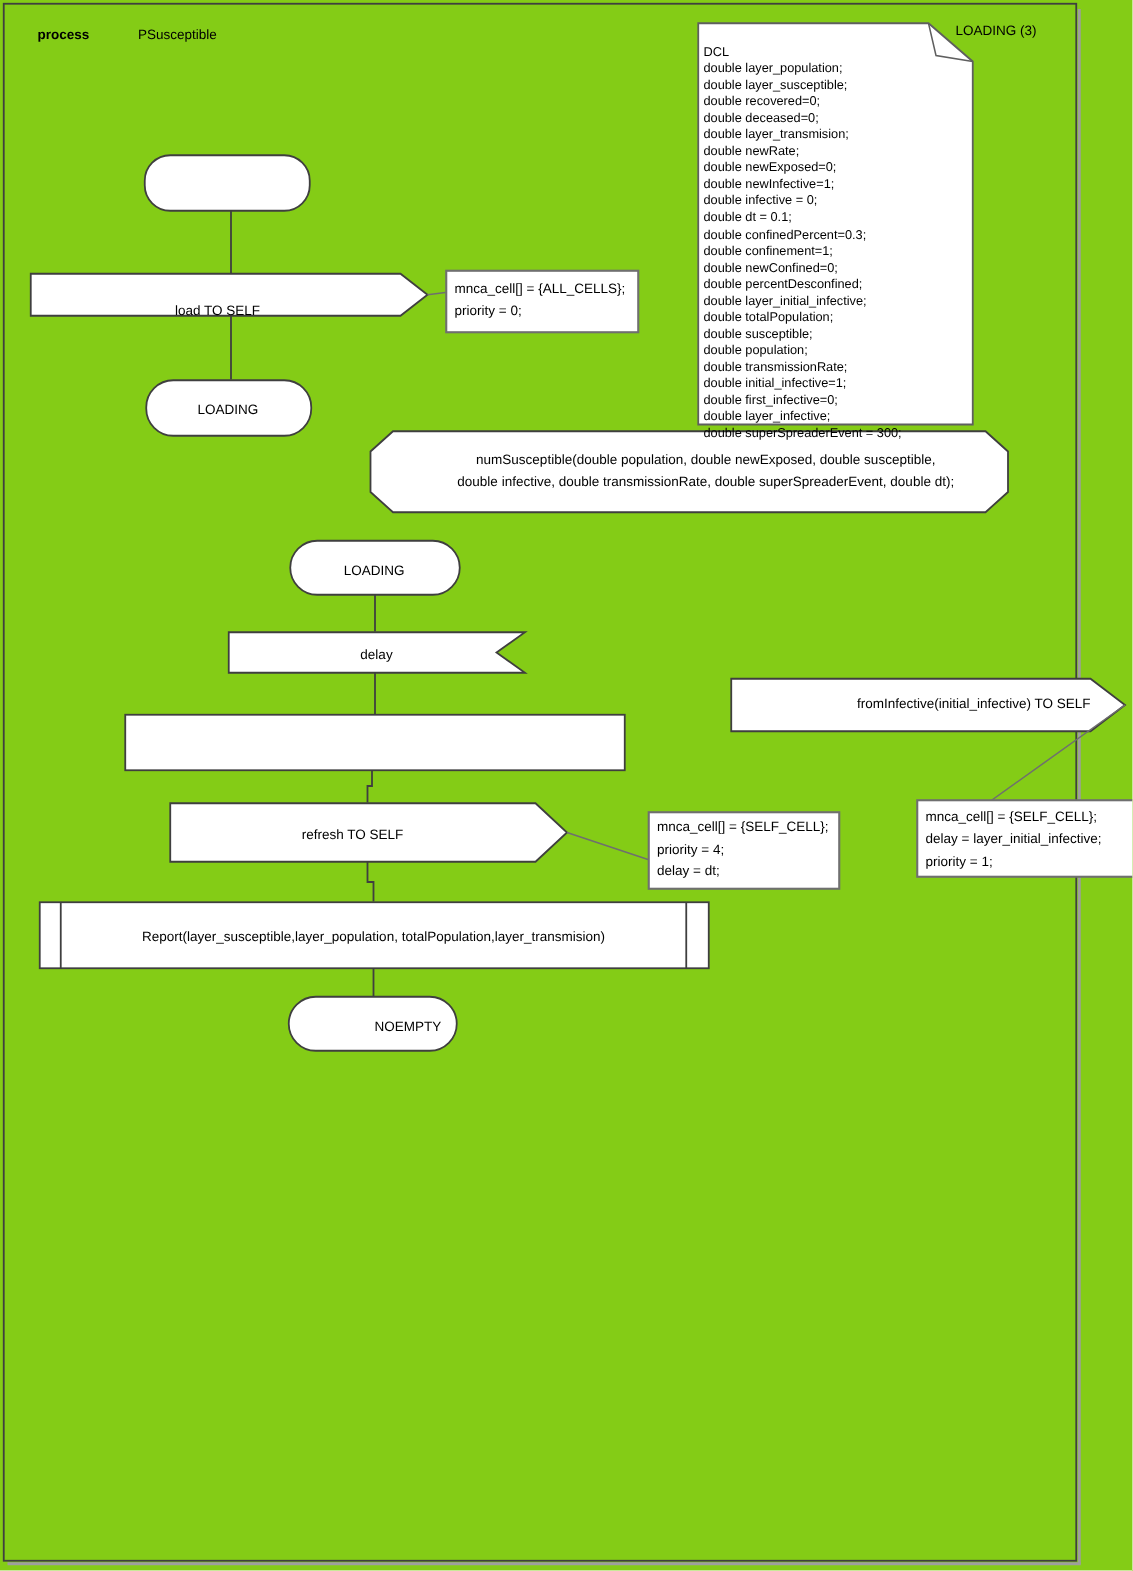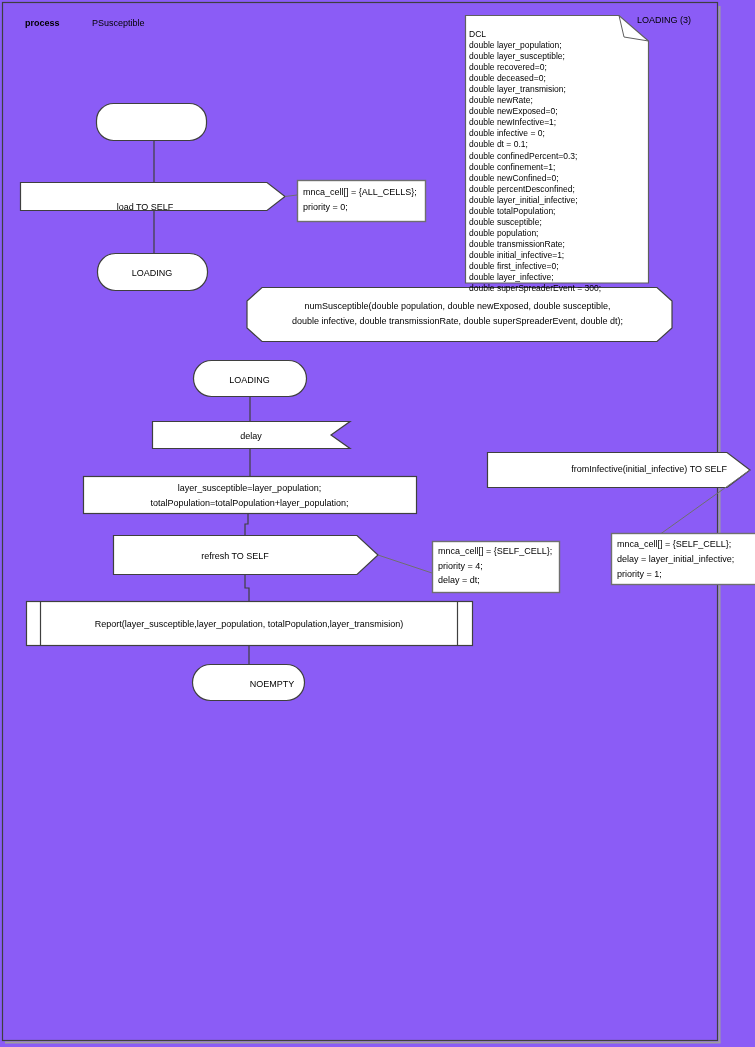--- a/index.html
+++ b/index.html
@@ -1,17 +1,17 @@
 <!DOCTYPE html>
 <html><head>
 <meta charset="utf-8">
 <style>
   html,body{margin:0;padding:0;background:#fff;}
   .canvas{
-    position:relative;width:755px;height:1047px;background:#8b5cf6;overflow:hidden;
+    position:relative;width:755px;height:1047px;background:#84cc16;overflow:hidden;
     font-family:"Liberation Sans",sans-serif;color:#000;
   }
   svg{position:absolute;left:0;top:0;}
   .txt{
     position:absolute;font-size:9px;line-height:14px;white-space:pre-line;
     color:#000;
   }
   .center{text-align:center;}
   .bold{font-weight:bold;}
   .dcl{
@@ -91,27 +91,25 @@
 double initial_infective=1;
 double first_infective=0;
 double layer_infective;
 double superSpreaderEvent = 300;</div>
 
   <div class="txt center" style="left:20px;top:200px;width:250px;">load TO SELF</div>
   <div class="txt" style="left:303px;top:185px;width:120px;line-height:14.5px;">mnca_cell[] = {ALL_CELLS};
 priority = 0;</div>
   <div class="txt center" style="left:97px;top:266px;width:110px;">LOADING</div>
 
-  <div class="txt center" style="left:245px;top:299px;width:425px;line-height:14.5px;">numSusceptible(double population, double newExposed, double susceptible,
+  <div class="txt center" style="left:258px;top:299px;width:425px;line-height:14.5px;">numSusceptible(double population, double newExposed, double susceptible,
 double infective, double transmissionRate, double superSpreaderEvent, double dt);</div>
 
   <div class="txt center" style="left:193px;top:373px;width:113px;">LOADING</div>
   <div class="txt center" style="left:152px;top:429px;width:198px;">delay</div>
-  <div class="txt center" style="left:83px;top:481px;width:333px;line-height:14.5px;">layer_susceptible=layer_population;
-totalPopulation=totalPopulation+layer_population;</div>
   <div class="txt center" style="left:113px;top:549px;width:244px;">refresh TO SELF</div>
   <div class="txt" style="left:438px;top:544px;width:120px;line-height:14.5px;">mnca_cell[] = {SELF_CELL};
 priority = 4;
 delay = dt;</div>
   <div class="txt center" style="left:26px;top:617px;width:446px;">Report(layer_susceptible,layer_population, totalPopulation,layer_transmision)</div>
   <div class="txt center" style="left:192px;top:677px;width:112px;margin-left:24px;">NOEMPTY</div>
 
   <div class="txt center" style="left:487px;top:462px;width:240px;text-align:right;">fromInfective(initial_infective) TO SELF</div>
   <div class="txt" style="left:617px;top:537px;width:140px;line-height:15px;">mnca_cell[] = {SELF_CELL};
 delay = layer_initial_infective;

